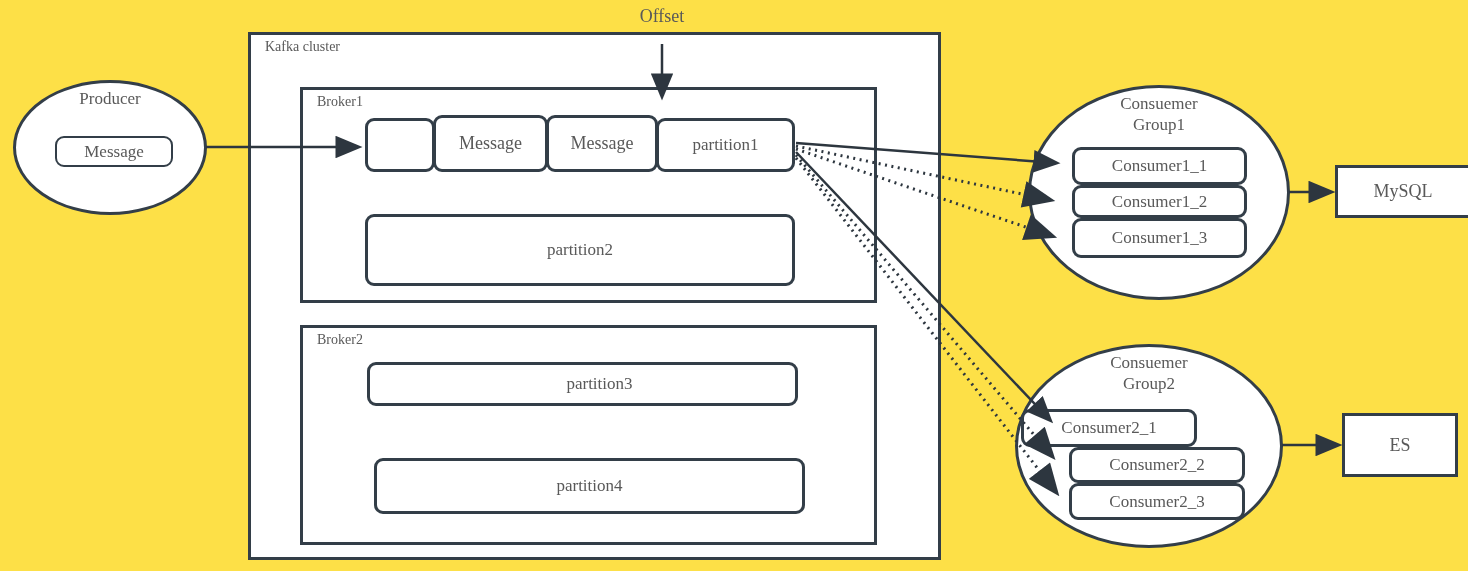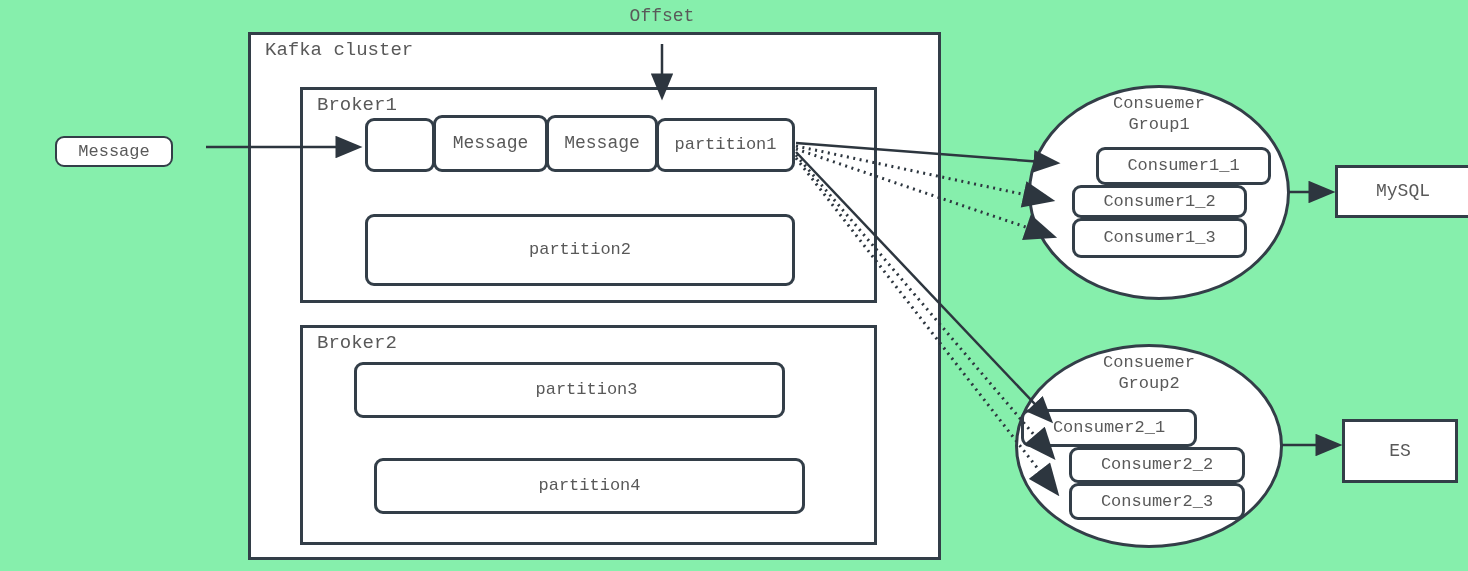--- a/index.html
+++ b/index.html
@@ -1,42 +1,45 @@
 <!DOCTYPE html>
 <html><head>
 <meta charset="utf-8">
 <style>
   html,body{margin:0;padding:0;background:#ffffff;}
   .canvas{
     position:relative;
     width:1468px;height:571px;
-    background:#86efac;
-    font-family:Liberation Mono, monospace;
+    background:#fde047;
+    font-family:Liberation Serif, serif;
     color:#595959;
     overflow:hidden;
   }
   .node{position:absolute;box-sizing:border-box;border:3px solid #333e48;background:#ffffff;}
   .rounded{border-radius:9px;}
   .ellipse{border-radius:50%;}
   .center{display:flex;align-items:center;justify-content:center;text-align:center;}
   .lbl{font-size:17px;color:#595959;line-height:1.25;white-space:nowrap;}
-  .corner-label{position:absolute;top:4px;left:14px;font-size:19px;color:#595959;}
+  .corner-label{position:absolute;top:4px;left:14px;font-size:14px;color:#595959;}
   .free-label{position:absolute;font-size:18px;color:#595959;text-align:center;}
   .grouplabel{position:absolute;top:5px;left:0;right:0;text-align:center;font-size:17px;color:#595959;line-height:1.25;}
   svg.wires{position:absolute;left:0;top:0;z-index:30;pointer-events:none;}
   .node{z-index:10;}
   .inner{z-index:12;}
 </style>
 </head>
 <body>
 
 <div class="canvas">
 
   <div class="free-label" style="left:612px;top:6px;width:100px;">Offset</div>
 
+  <div class="node ellipse" style="left:13px;top:80px;width:194px;height:135px;">
+    <div class="grouplabel">Producer</div>
+  </div>
   <div class="node rounded center inner" style="left:55px;top:136px;width:118px;height:31px;border-width:2.5px;">
     <span class="lbl">Message</span>
   </div>
 
   <div class="node" style="left:248px;top:32px;width:693px;height:528px;">
     <div class="corner-label">Kafka cluster</div>
   </div>
 
   <div class="node" style="left:300px;top:87px;width:577px;height:216px;">
     <div class="corner-label">Broker1</div>
@@ -55,34 +58,34 @@
     <span class="lbl">partition1</span>
   </div>
 
   <div class="node rounded center inner" style="left:365px;top:214px;width:430px;height:72px;">
     <span class="lbl">partition2</span>
   </div>
 
   <div class="node" style="left:300px;top:325px;width:577px;height:220px;">
     <div class="corner-label">Broker2</div>
   </div>
-  <div class="node rounded center inner" style="left:354px;top:362px;width:431px;height:56px;padding-left:34px;">
+  <div class="node rounded center inner" style="left:367px;top:362px;width:431px;height:44px;padding-left:34px;">
     <span class="lbl">partition3</span>
   </div>
   <div class="node rounded center inner" style="left:374px;top:458px;width:431px;height:56px;justify-content:center;">
     <span class="lbl">partition4</span>
   </div>
 
   <div class="node ellipse" style="left:1028px;top:85px;width:262px;height:215px;">
     <div class="grouplabel">
       <span>Consuemer</span><br>
       <span>Group1</span>
     </div>
   </div>
-  <div class="node rounded center inner" style="left:1072px;top:147px;width:175px;height:38px;margin-left:24px;">
+  <div class="node rounded center inner" style="left:1072px;top:147px;width:175px;height:38px;">
     <span class="lbl">Consumer1_1</span>
   </div>
   <div class="node rounded center inner" style="left:1072px;top:185px;width:175px;height:33px;text-align:center;">
     <span class="lbl">Consumer1_2</span>
   </div>
   <div class="node rounded center inner" style="left:1072px;top:218px;width:175px;height:40px;">
     <span class="lbl">Consumer1_3</span>
   </div>
 
   <div class="node ellipse" style="left:1015px;top:344px;width:268px;height:204px;">
@@ -97,21 +100,21 @@
   <div class="node rounded center inner" style="left:1069px;top:447px;width:176px;height:36px;">
     <span class="lbl">Consumer2_2</span>
   </div>
   <div class="node rounded center inner" style="left:1069px;top:483px;width:176px;height:37px;">
     <span class="lbl">Consumer2_3</span>
   </div>
 
   <div class="node center inner" style="left:1335px;top:165px;width:136px;height:53px;">
     <span class="lbl" style="font-size:18px;">MySQL</span>
   </div>
-  <div class="node center inner" style="left:1342px;top:413px;width:116px;height:64px;margin-top:6px;">
+  <div class="node center inner" style="left:1342px;top:413px;width:116px;height:64px;">
     <span class="lbl" style="font-size:18px;">ES</span>
   </div>
 
   <svg class="wires" width="1468" height="571" viewBox="0 0 1468 571">
     <defs>
       <marker id="arrow" viewBox="0 0 12 10" refX="10" refY="5" markerWidth="11" markerHeight="9" orient="auto-start-reverse">
         <path d="M0,0 L12,5 L0,10 z" fill="#2d363f"></path>
       </marker>
     </defs>
 

